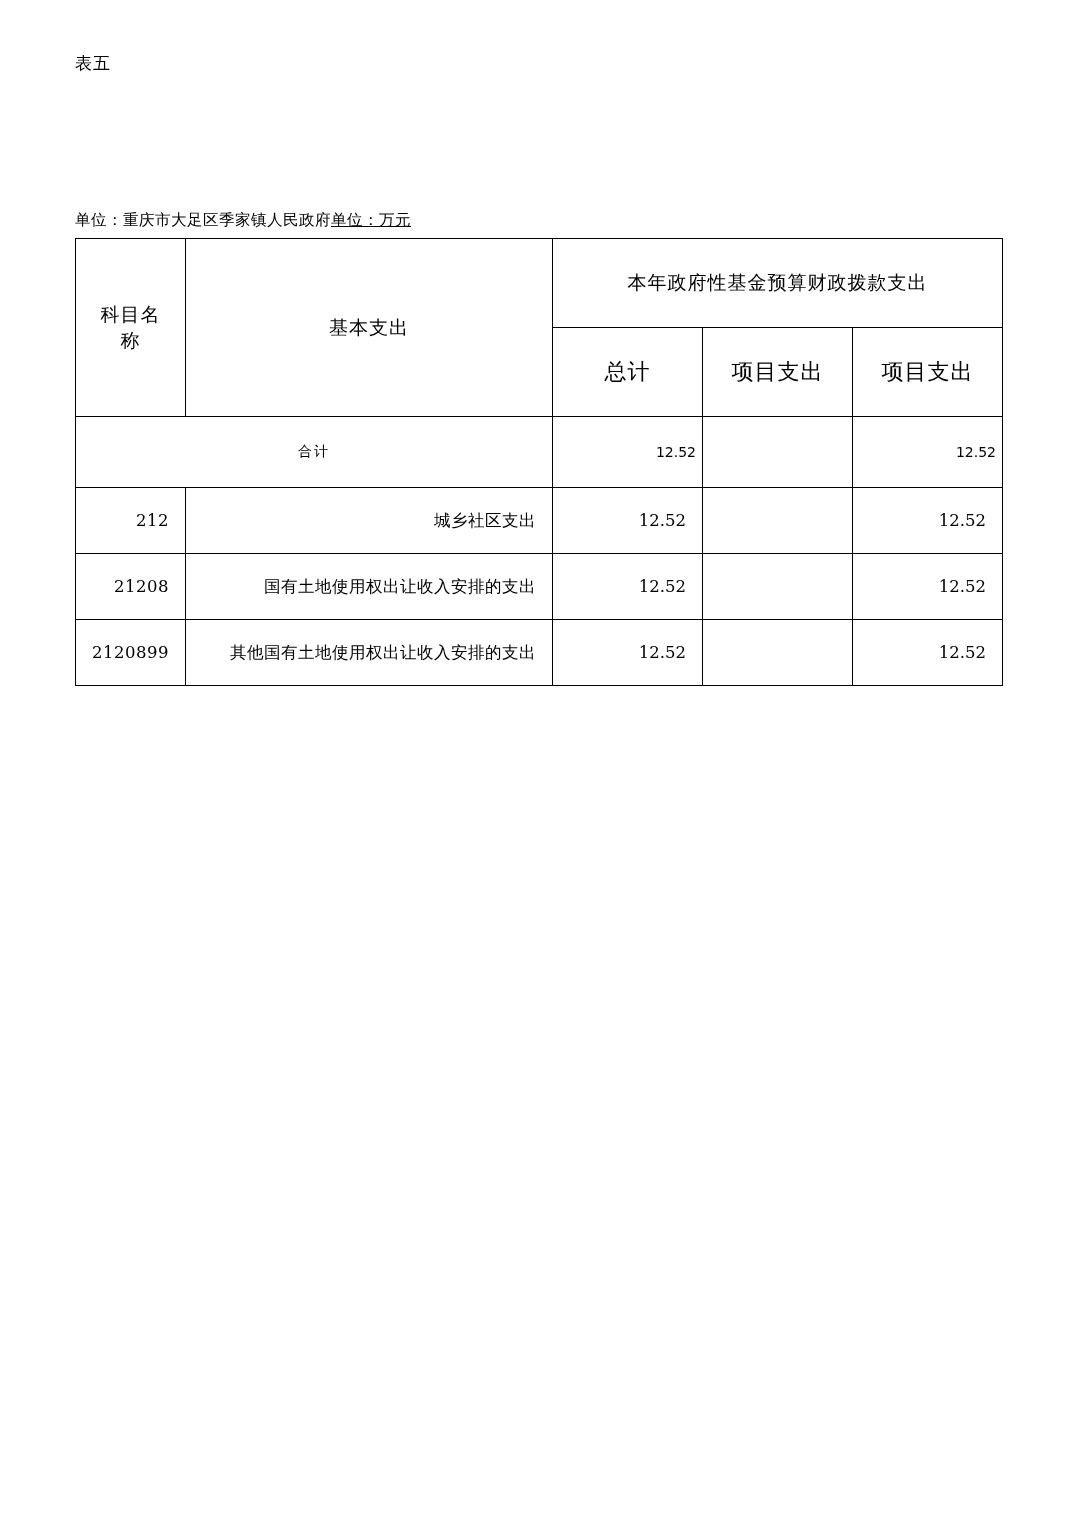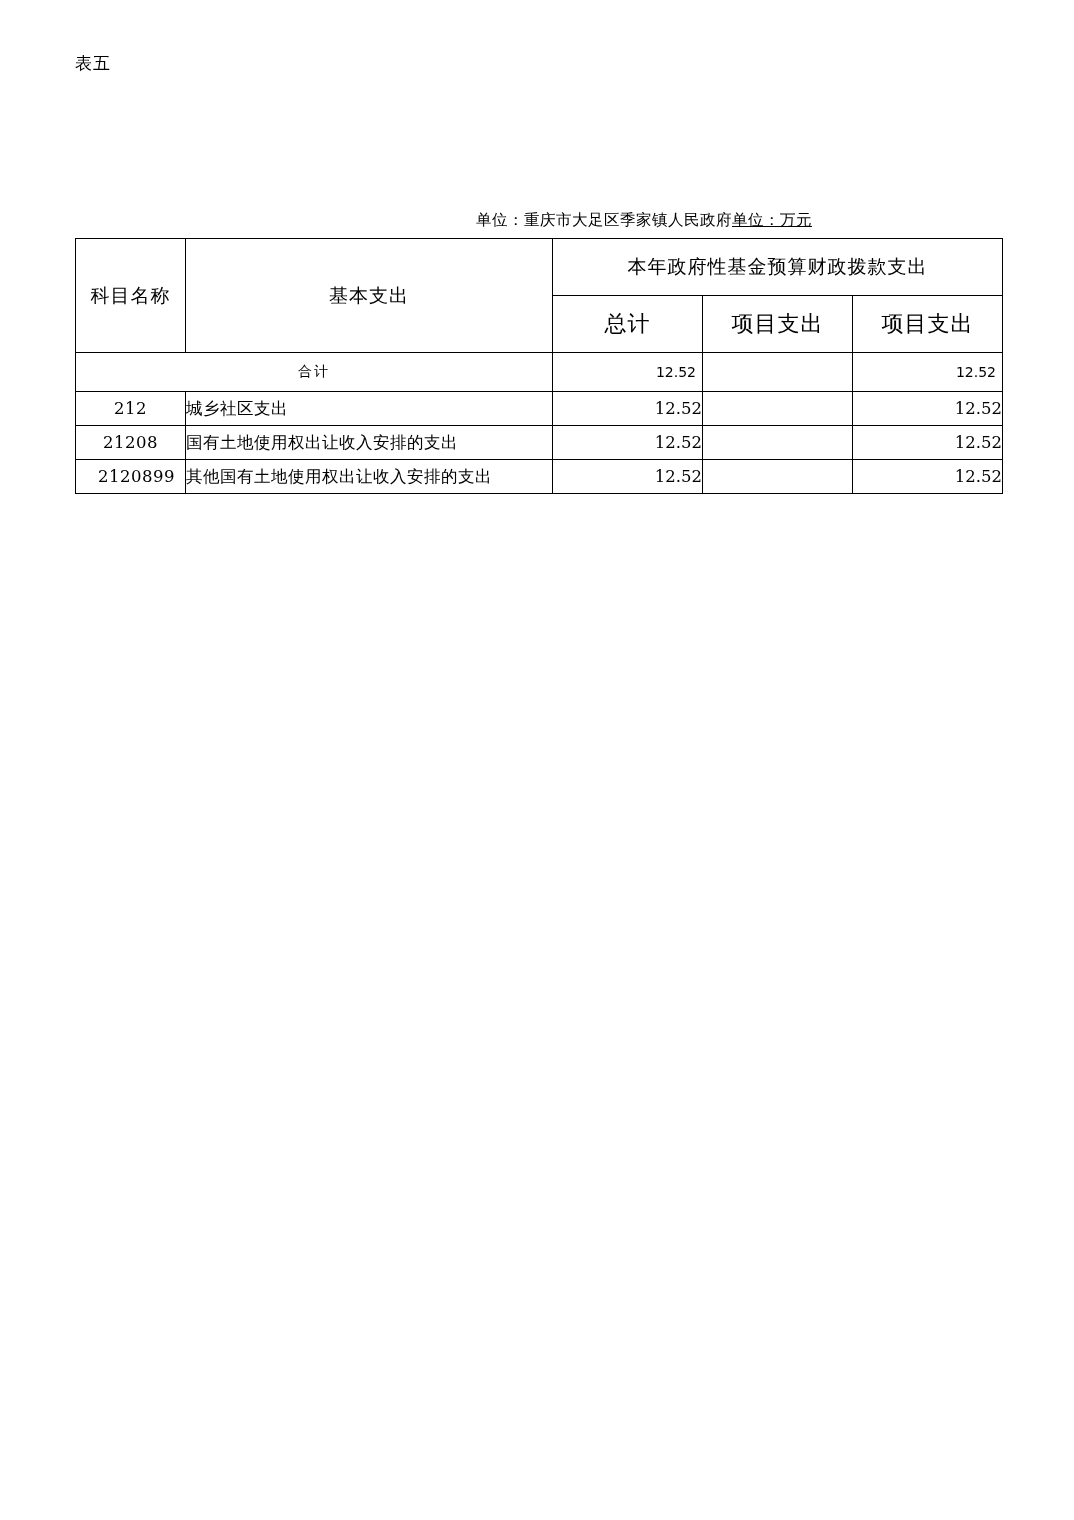--- a/index.html
+++ b/index.html
@@ -40,38 +40,38 @@
     font-size: 30px;
     font-weight: bold;
     letter-spacing: 2px;
   }
   .meta-row {
     position: absolute;
     left: 75px;
     right: 72px;
     top: 210px;
     display: flex;
-    justify-content: flex-end;
+    justify-content: flex-start;
     font-size: 15.5px;
     font-family: "DejaVu Serif", "Liberation Serif", serif;
   }
   .meta-left { letter-spacing: 0.5px; }
   .meta-right { letter-spacing: 0.5px; text-decoration: underline; }
 
   table.budget {
     position: absolute;
     left: 75px;
     top: 238px;
     width: 927px;
     border-collapse: collapse;
     table-layout: fixed;
   }
   table.budget th, table.budget td {
     border: 1px solid #000;
-    padding: 0;
+    padding: 16px;
     font-weight: normal;
   }
   
   col.c-code  { width: 110px; }
   col.c-name  { width: 367px; }
   col.c-total { width: 150px; }
   col.c-basic { width: 150px; }
   col.c-proj  { width: 150px; }
 
   .h-cell {
@@ -103,29 +103,29 @@
   .row-total .num {
     text-align: right;
     padding-right: 6px;
   }
   tbody tr.data td {
     height: 33px;
     font-size: 16.5px;
     font-family: "DejaVu Serif", "Liberation Serif", serif;
   }
   td.code {
-    text-align: center;
+    text-align: right;
     padding-left: 6px;
     letter-spacing: 0.5px;
   }
   td.code.indent {
     padding-left: 12px;
   }
   td.name {
-    text-align: left;
+    text-align: right;
     padding-left: 10px;
     letter-spacing: 0.5px;
   }
   td.num {
     text-align: right;
     padding-right: 6px;
   }
   td.blank { }
 </style>
 </head>

